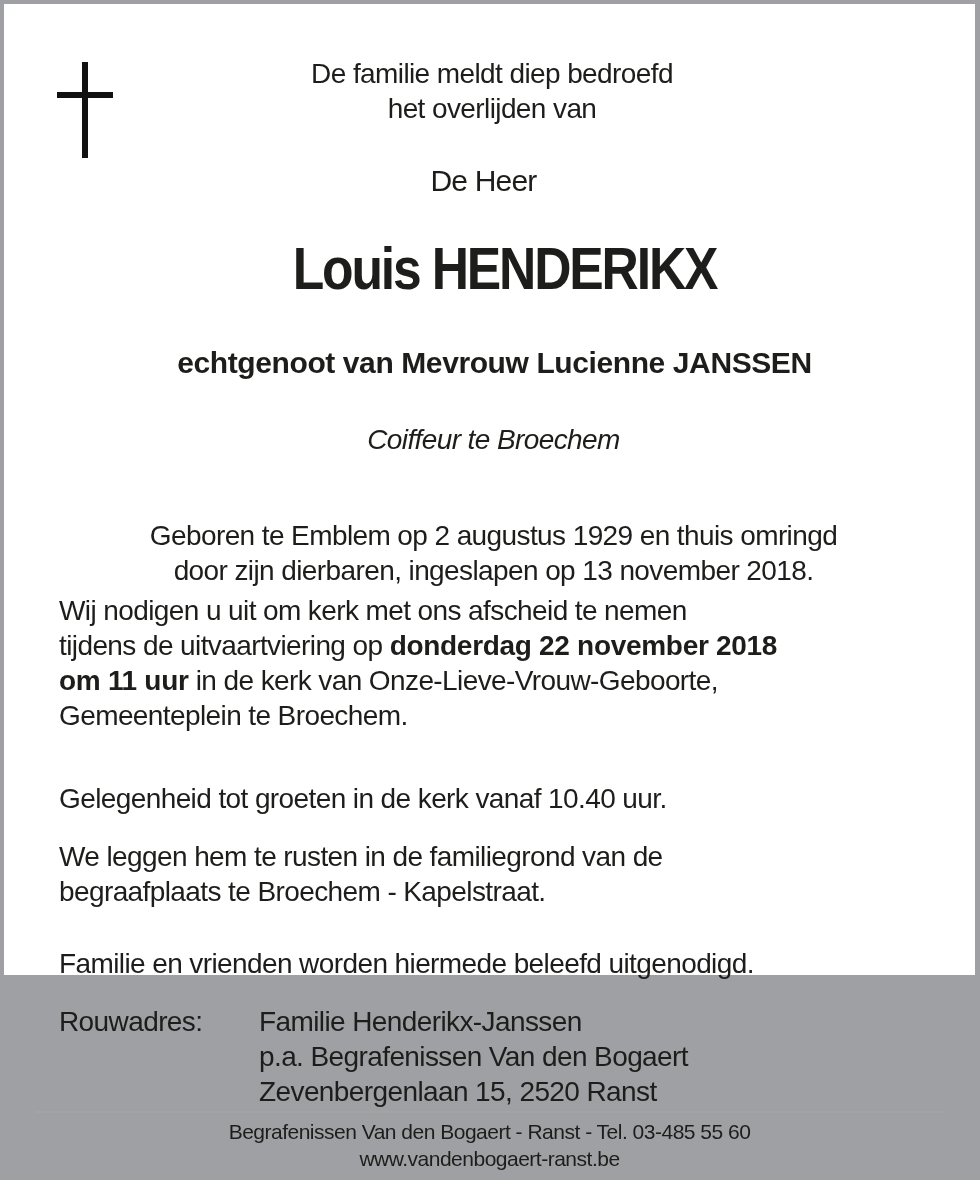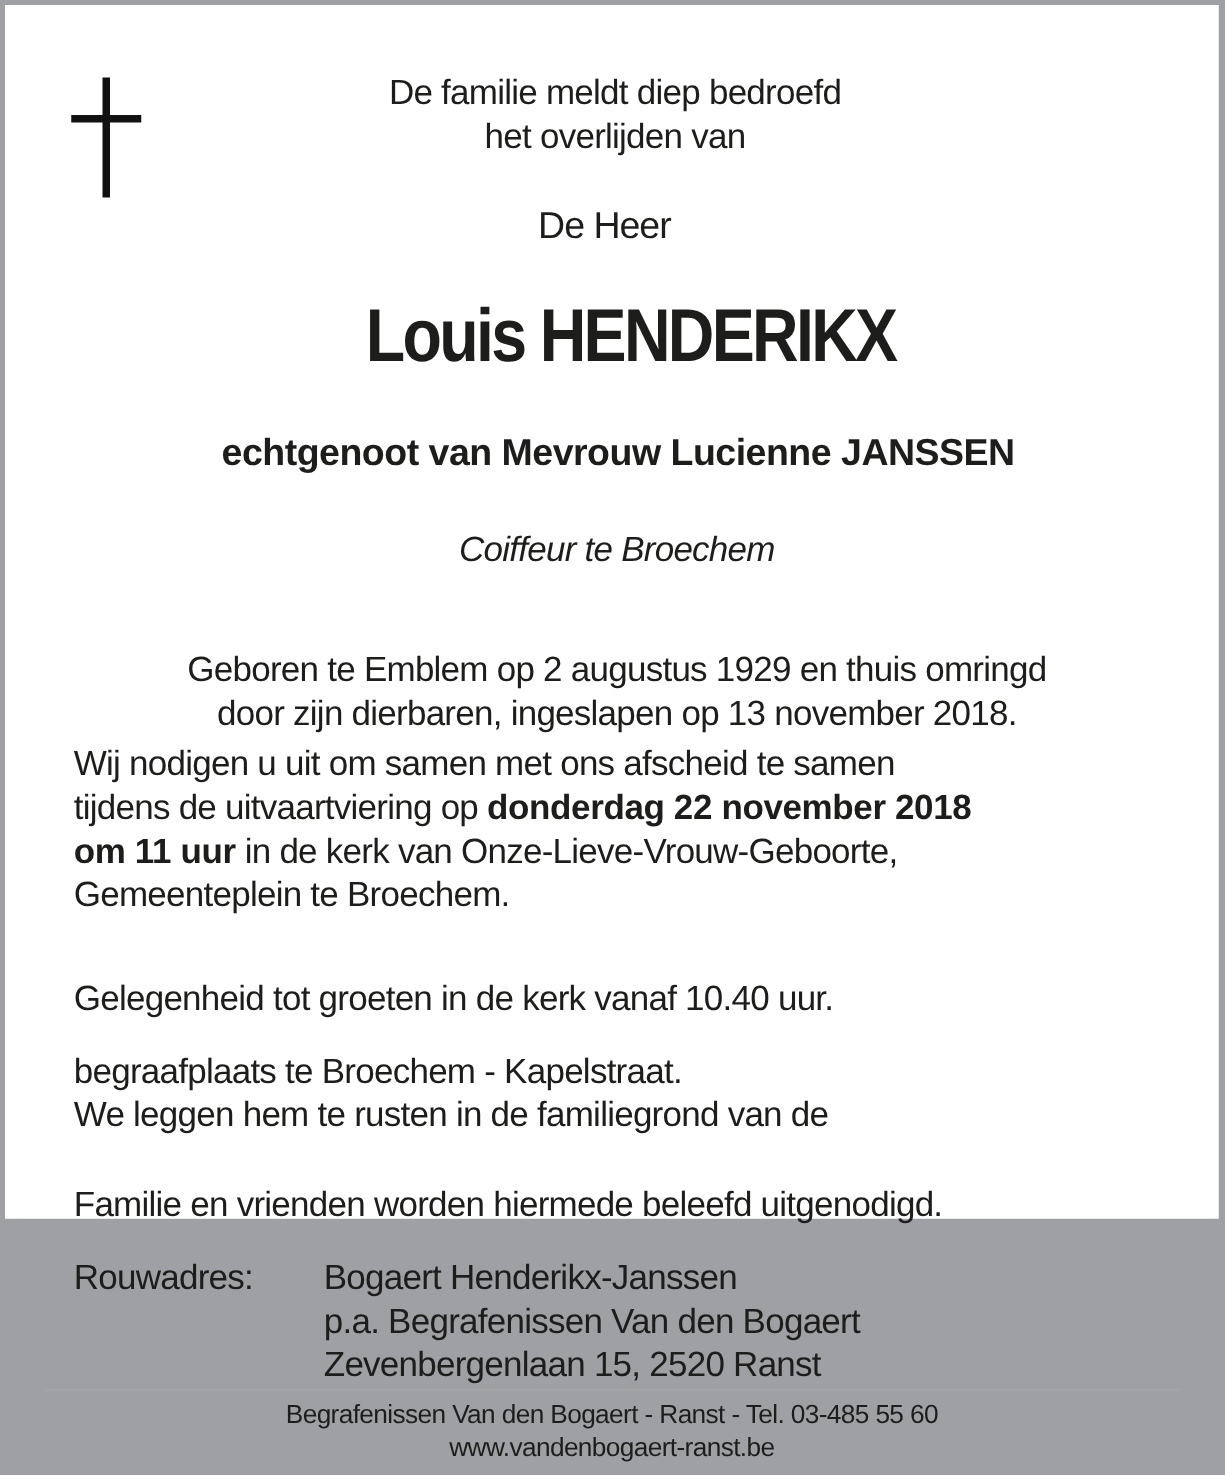--- a/index.html
+++ b/index.html
@@ -101,39 +101,39 @@
   <div class="center-line spouse">echtgenoot van Mevrouw Lucienne JANSSEN</div>
 
   <div class="center-line profession">Coiffeur te Broechem</div>
 
   <div class="center-line birth">
     <div>Geboren te Emblem op 2 augustus 1929 en thuis omringd</div>
     <div>door zijn dierbaren, ingeslapen op 13 november 2018.</div>
   </div>
 
   <div class="para p-invite">
-    <div>Wij nodigen u uit om samen met ons afscheid te samen</div>
+    <div>Wij nodigen u uit om kerk met ons afscheid te nemen</div>
     <div><span>tijdens de uitvaartviering op </span><b>donderdag 22 november 2018</b></div>
     <div><b>om 11 uur</b><span> in de kerk van Onze-Lieve-Vrouw-Geboorte,</span></div>
     <div>Gemeenteplein te Broechem.</div>
   </div>
 
   <div class="para p-greet">Gelegenheid tot groeten in de kerk vanaf 10.40 uur.</div>
 
   <div class="para p-burial">
+    <div>We leggen hem te rusten in de familiegrond van de</div>
     <div>begraafplaats te Broechem - Kapelstraat.</div>
-    <div>We leggen hem te rusten in de familiegrond van de</div>
   </div>
 
   <div class="para p-invited">Familie en vrienden worden hiermede beleefd uitgenodigd.</div>
 
   <div class="address">
     <div class="label">Rouwadres:</div>
     <div class="lines">
-      <div>Bogaert Henderikx-Janssen</div>
+      <div>Familie Henderikx-Janssen</div>
       <div>p.a. Begrafenissen Van den Bogaert</div>
       <div>Zevenbergenlaan 15, 2520 Ranst</div>
     </div>
   </div>
 
   <div class="separator"></div>
 
   <div class="center-line footer">
     <div>Begrafenissen Van den Bogaert - Ranst - Tel. 03-485 55 60</div>
     <div>www.vandenbogaert-ranst.be</div>

